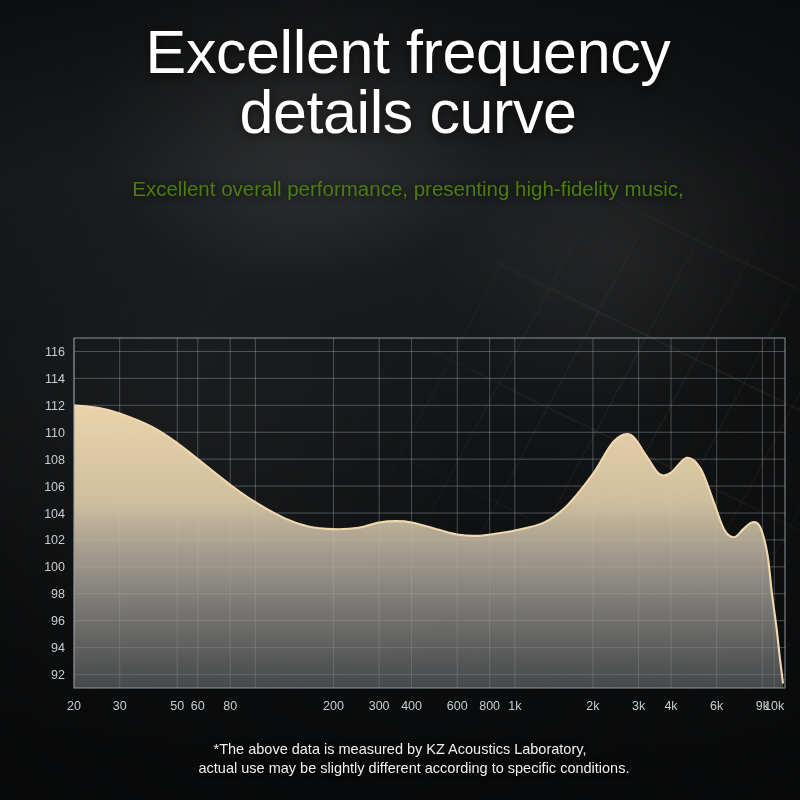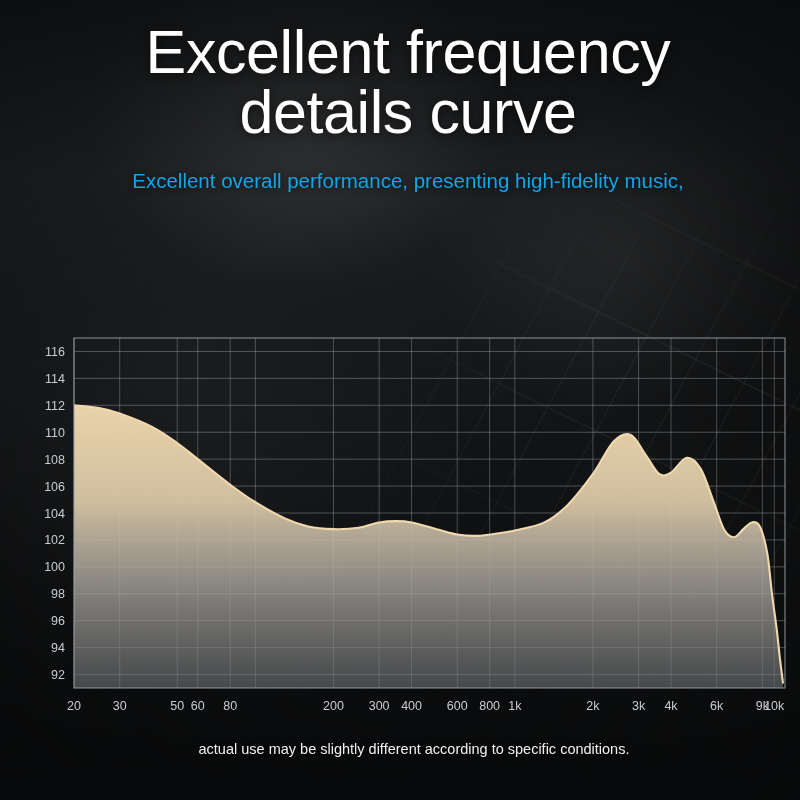--- a/index.html
+++ b/index.html
@@ -64,22 +64,22 @@
   .title {
     color:#ffffff;
     font-size:61px;
     line-height:.99;
     font-weight:400;
     letter-spacing:-.4px;
     text-shadow:0 2px 10px rgba(0,0,0,.55);
   }
   .title .l2 { display:block; }
   .subtitle {
-    margin-top:24px;
-    color:#0ea5e9;
+    margin-top:32px;
+    color:#4d7c0f;
     font-size:20.5px;
     line-height:1.36;
     font-weight:400;
     text-shadow:0 1px 7px rgba(0,0,0,.6);
   }
   .subtitle .s2 { display:block; }
 
   
   .chart-wrap {
     position:absolute;
@@ -203,16 +203,17 @@
           <text x="638.5971210745603" y="384" text-anchor="middle" fill="#c9ccce" font-size="12.5" font-family="&quot;Liberation Sans&quot;, sans-serif">3k</text>
           <text x="671.0130644345597" y="384" text-anchor="middle" fill="#c9ccce" font-size="12.5" font-family="&quot;Liberation Sans&quot;, sans-serif">4k</text>
           <text x="716.7007705431612" y="384" text-anchor="middle" fill="#c9ccce" font-size="12.5" font-family="&quot;Liberation Sans&quot;, sans-serif">6k</text>
           <text x="762.3884766517624" y="384" text-anchor="middle" fill="#c9ccce" font-size="12.5" font-family="&quot;Liberation Sans&quot;, sans-serif">9k</text>
           <text x="774.2604729803376" y="384" text-anchor="middle" fill="#c9ccce" font-size="12.5" font-family="&quot;Liberation Sans&quot;, sans-serif">10k</text>
         </g>
     </svg>
   </div>
 
   <p class="footnote">
+    <span class="f1">*The above data is measured by KZ Acoustics Laboratory,</span>
     <span class="f2">actual use may be slightly different according to specific conditions.</span>
   </p>
 
 </div>
 
 </body></html>

